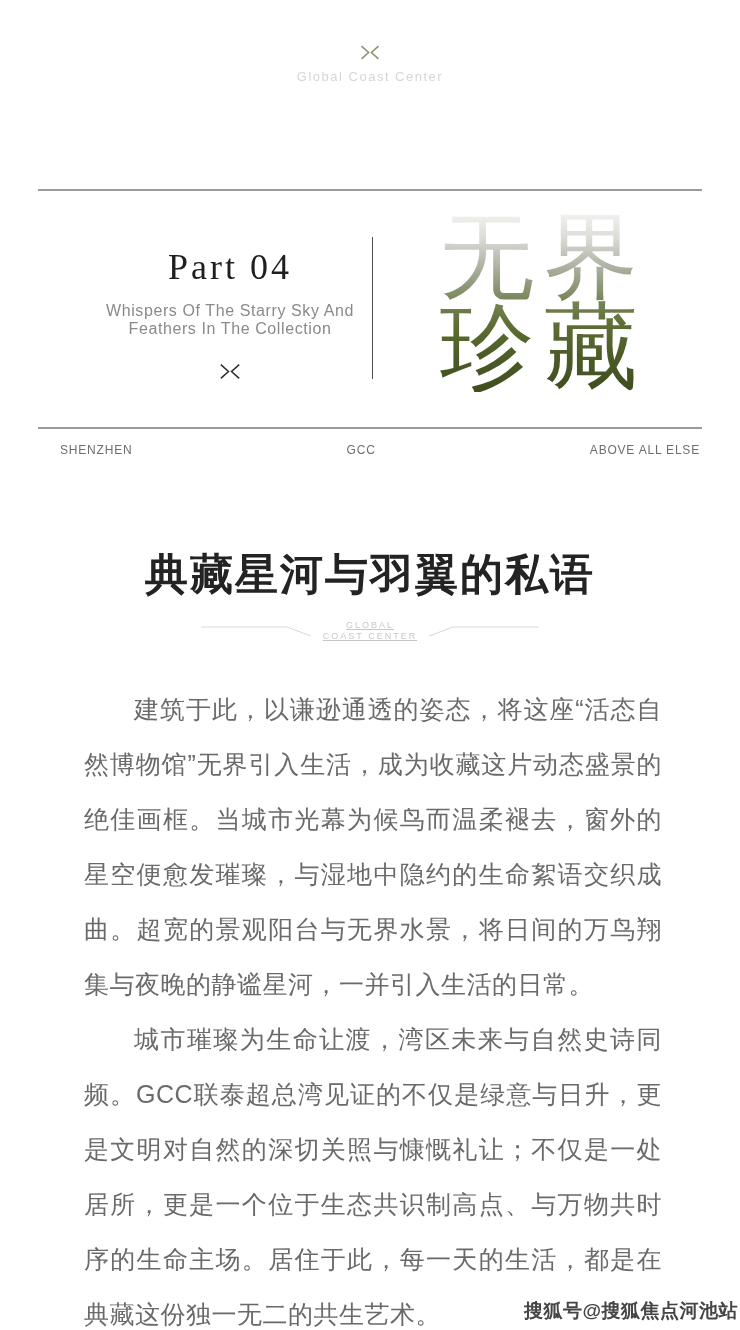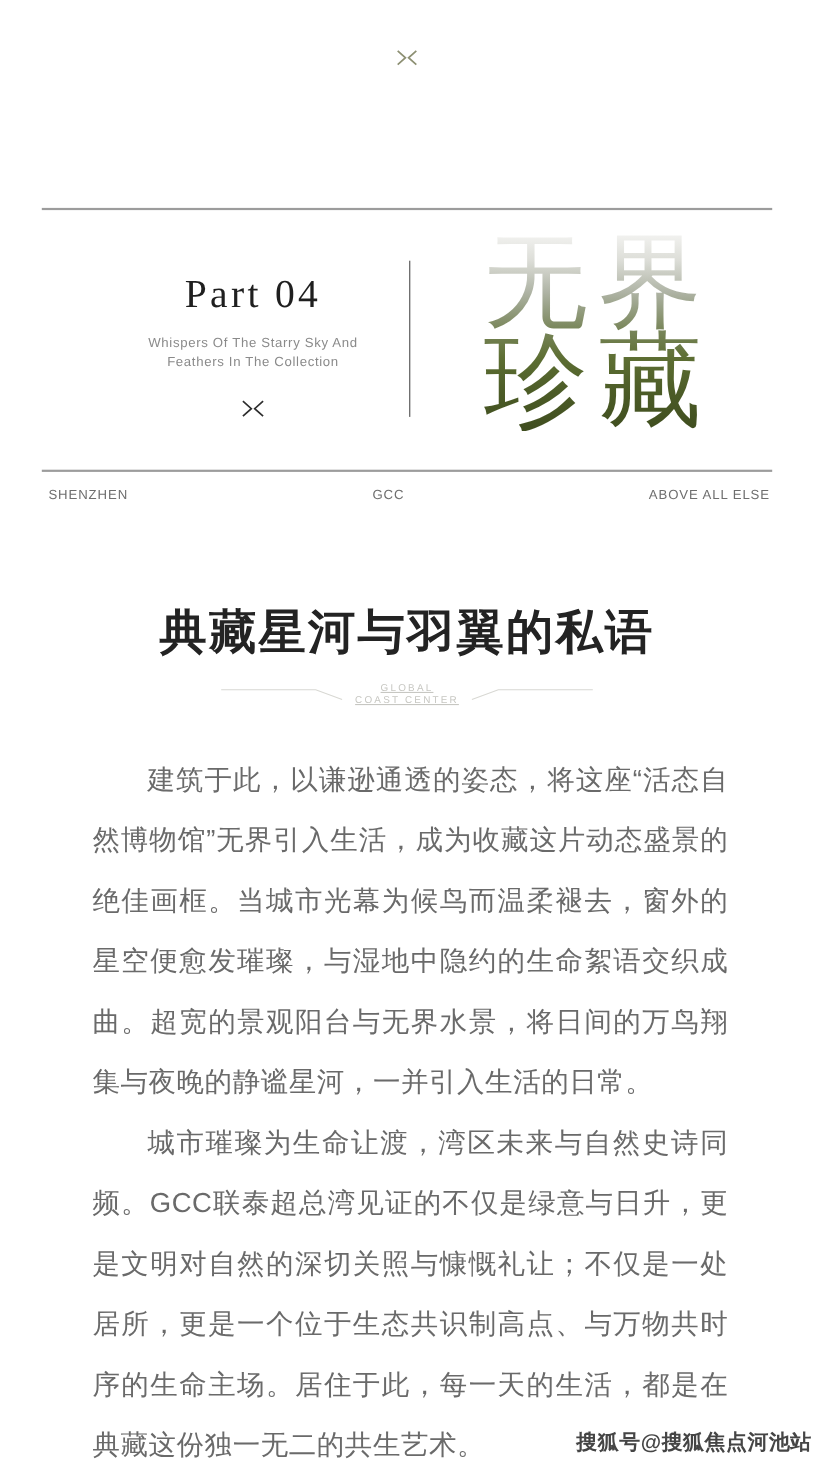--- a/index.html
+++ b/index.html
@@ -46,21 +46,21 @@
   }
   .part-label {
     font-family: "Liberation Serif", serif;
     font-size: 36px;
     font-weight: 400;
     letter-spacing: 3px;
     color: #1f1f1f;
   }
   .part-subtitle {
     margin-top: 14px;
-    font-size: 12px;
+    font-size: 16px;
     line-height: 18px;
     letter-spacing: 0.6px;
     color: #8a8a8a;
   }
   .part-mark { margin-top: 24px; color: #2e2e2e; }
 
   .v-divider {
     position: absolute;
     left: 372px; top: 237px;
     width: 1px; height: 142px;
@@ -82,21 +82,21 @@
       #f3f3f1 0%, #dcddd7 14%, #aeb3a4 30%,
       #7a875c 48%, #5d6e33 63%, #4c5c27 80%, #3f4d1f 100%);
     -webkit-background-clip: text;
     background-clip: text;
     color: transparent;
   }
 
   
   .meta-row {
     position: absolute;
-    top: 443px; left: 44px; right: 40px;
+    top: 443px; left: 60px; right: 40px;
     display: flex;
     justify-content: space-between;
     align-items: center;
     font-size: 12px;
     letter-spacing: 0.8px;
     color: #6e6e6e;
   }
 
   
   .article-title {
@@ -157,20 +157,21 @@
 
 <div class="page">
 
   <div class="brand-header">
     <span class="brand-mark">
       <svg width="24" height="17" viewBox="0 0 34 24" fill="none" stroke="currentColor" stroke-width="2.2">
         <polyline points="5,3 15,12 5,21"></polyline>
         <polyline points="29,3 19,12 29,21"></polyline>
       </svg>
     </span>
+    <div class="brand-text">Global Coast Center</div>
   </div>
 
   <div class="h-divider top"></div>
 
   <div class="part-block">
     <div class="part-label">Part 04</div>
     <div class="part-subtitle">
       <div>Whispers Of The Starry Sky And</div>
       <div>Feathers In The Collection</div>
     </div>

